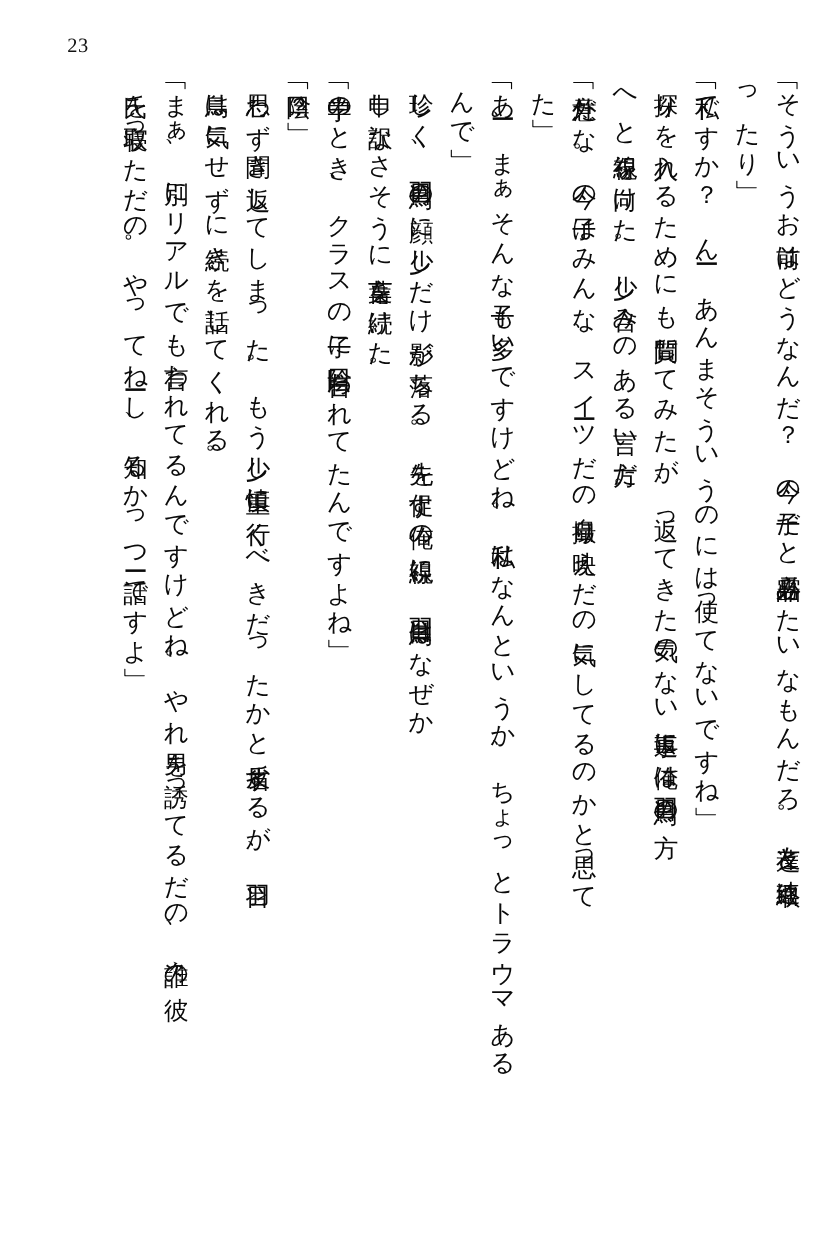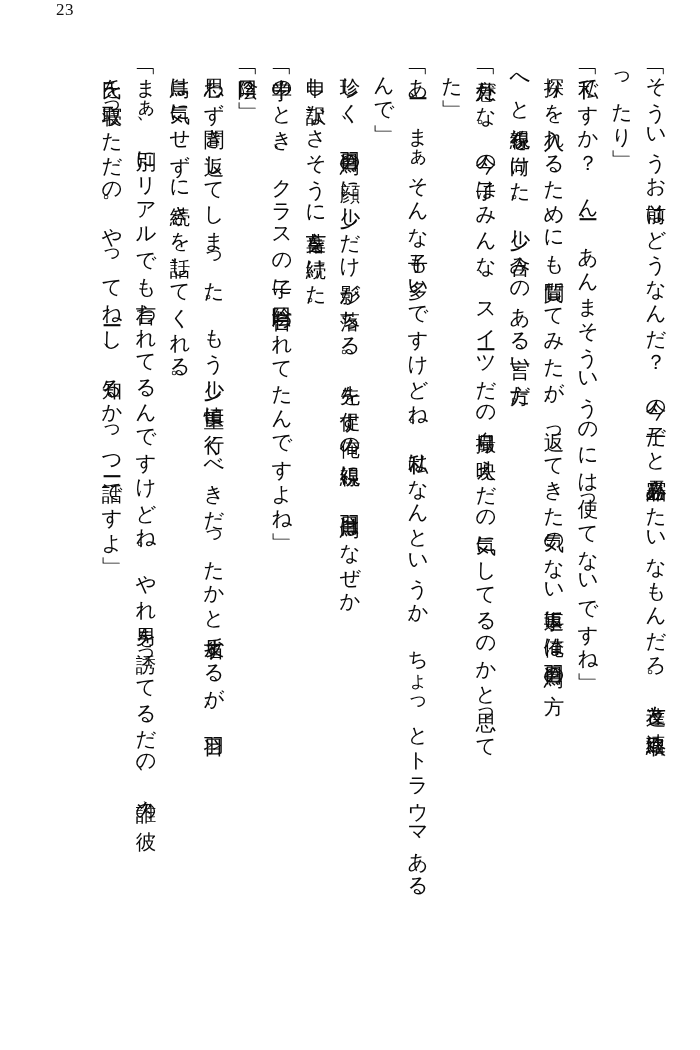--- a/index.html
+++ b/index.html
@@ -13,21 +13,21 @@
   }
   #page {
     position: relative;
     width: 700px;
     height: 1050px;
     background: #ffffff;
     overflow: hidden;
   }
   #page-number {
     position: absolute;
-    top: 0;
+    top: 28px;
     left: 56px;
     font-size: 17px;
     letter-spacing: 0.5px;
     color: #111;
   }
   #text-body {
     position: absolute;
     top: 62px;
     right: 34px;
     bottom: 20px;

